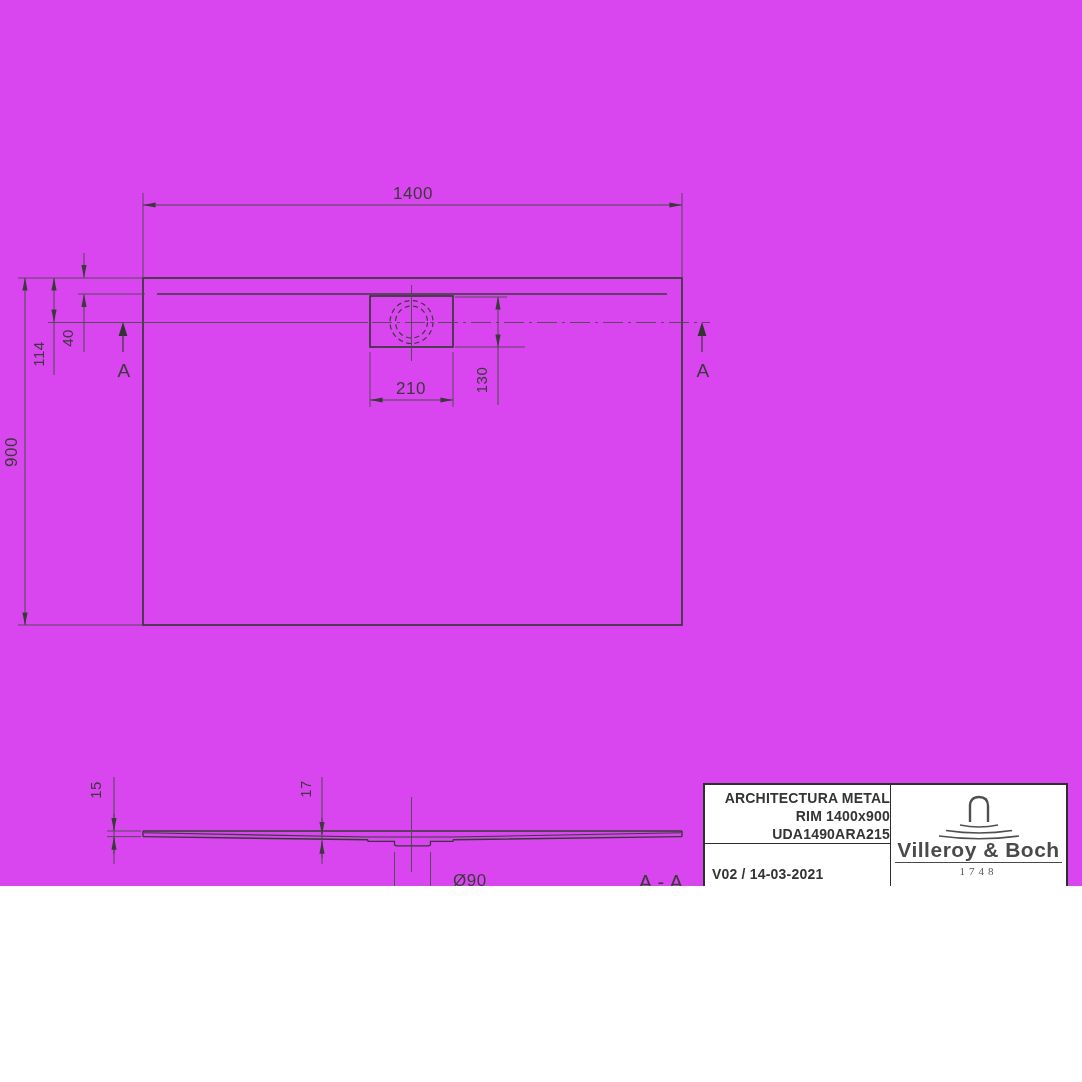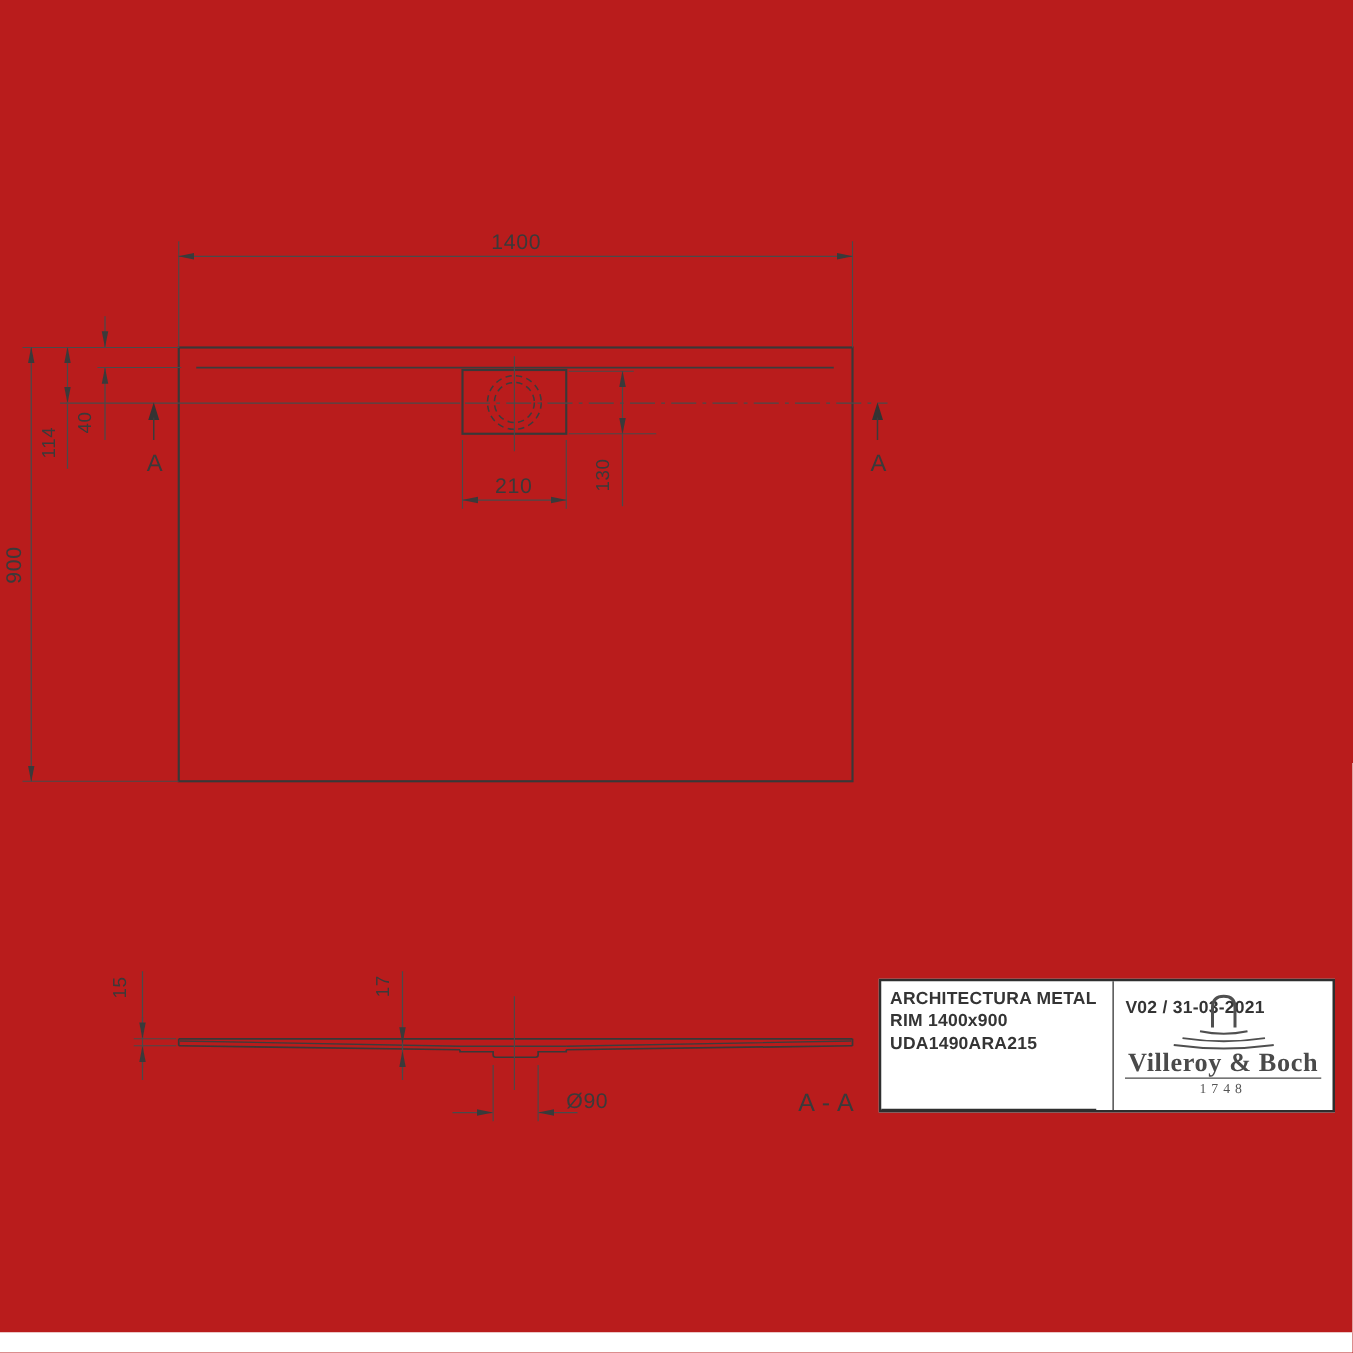--- a/index.html
+++ b/index.html
@@ -1,33 +1,33 @@
 <!DOCTYPE html>
 <html><head>
 <meta charset="utf-8">
 <style>
   html,body{margin:0;padding:0;background:#fff;}
-  .page{position:relative;width:1082px;height:1066px;background:#b91c1c;overflow:hidden;
-        font-family:"Liberation Sans",sans-serif;}
+  .page{position:relative;width:1082px;height:886px;background:#d946ef;overflow:hidden;
+        font-family:"Liberation Sans",sans-serif;text-align:right;}
   svg.draw{position:absolute;left:0;top:0;}
   svg.draw text{fill:#3a3a3a;font-family:"Liberation Sans",sans-serif;letter-spacing:.5px;}
   .dimtxt{font-size:15px;}
   .dimtxt-lg{font-size:17px;}
   .sectxt{font-size:19px;}
   .seclbl{font-size:20px;letter-spacing:2px;}
 
   
   .tblock{position:absolute;left:703px;top:783px;width:365px;height:107px;
           border:2px solid #2e2e2e;box-sizing:border-box;display:flex;background:#fff;}
-  .tb-left{width:186px;border-right:1.6px solid #2e2e2e;display:flex;box-sizing:border-box;gap:16px;}
+  .tb-left{width:186px;border-right:1.6px solid #2e2e2e;display:flex;flex-direction:column;box-sizing:border-box;gap:16px;}
   .tb-top{flex:1;border-bottom:1.6px solid #2e2e2e;padding:4px 0 0 7px;}
   .tb-bot{height:40px;display:flex;align-items:center;padding-left:7px;}
   .tb-line{font-size:14px;line-height:18px;color:#343434;font-weight:600;letter-spacing:.2px;white-space:nowrap;}
   .tb-right{flex:1;display:flex;flex-direction:column;align-items:center;justify-content:flex-start;padding-top:7px;}
-  .vb-name{font-family:Liberation Serif, serif;font-weight:bold;font-size:21px;color:#4a4a4a;
+  .vb-name{font-family:Liberation Sans, sans-serif;font-weight:bold;font-size:21px;color:#4a4a4a;
            letter-spacing:.5px;white-space:nowrap;border-bottom:1.6px solid #4a4a4a;padding:0 2px 2px 2px;line-height:20px;}
   .vb-year{font-family:Liberation Serif, serif;font-size:11px;color:#555;letter-spacing:4px;margin-top:2px;}
 </style>
 </head>
 <body>
 
 <div class="page">
 
   <svg class="draw" width="1082" height="1082" viewBox="0 0 1082 1082">
     <defs>
@@ -136,21 +136,21 @@
   </svg>
 
   <div class="tblock">
     <div class="tb-left">
       <div class="tb-top">
         <div class="tb-line">ARCHITECTURA METAL</div>
         <div class="tb-line">RIM 1400x900</div>
         <div class="tb-line">UDA1490ARA215</div>
       </div>
       <div class="tb-bot">
-        <div class="tb-line">V02 / 31-03-2021</div>
+        <div class="tb-line">V02 / 14-03-2021</div>
       </div>
     </div>
     <div class="tb-right">
       <svg width="92" height="48" viewBox="0 0 92 48">
         <path d="M37,30 V14 Q37,5 46,5 Q55,5 55,14 V30" fill="none" stroke="#4f4f4f" stroke-width="2.4"></path>
         <path d="M27,33 Q46,37 65,33" fill="none" stroke="#4f4f4f" stroke-width="1.6"></path>
         <path d="M13,38.5 Q46,43.5 79,38.5" fill="none" stroke="#4f4f4f" stroke-width="1.6"></path>
         <path d="M6,44 Q46,49.5 86,44" fill="none" stroke="#4f4f4f" stroke-width="1.6"></path>
       </svg>
       <div class="vb-name">Villeroy &amp; Boch</div>

